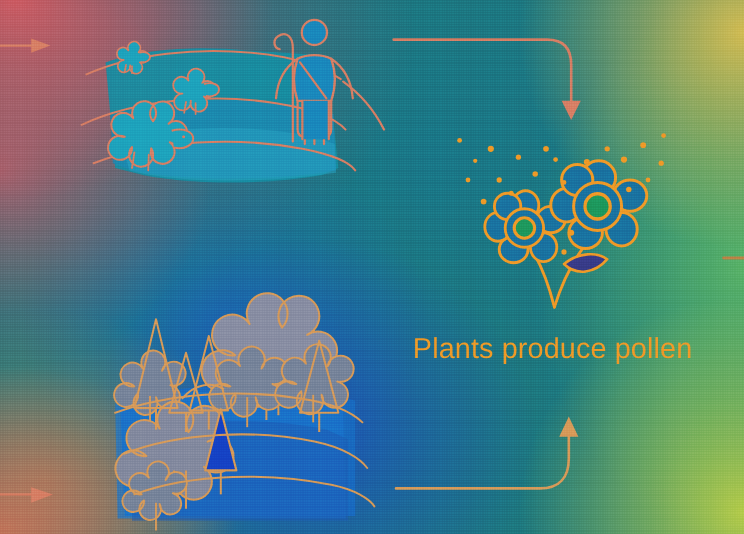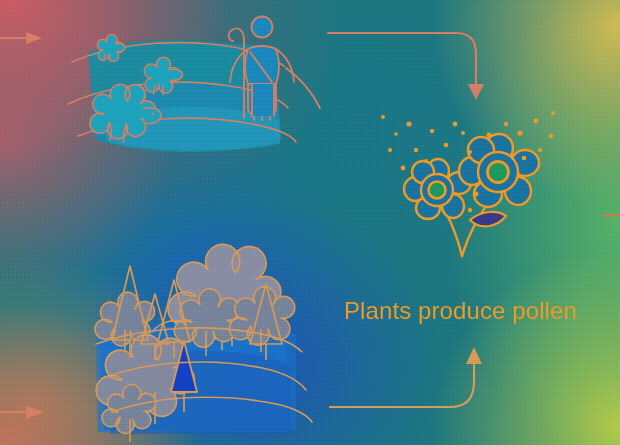--- a/index.html
+++ b/index.html
@@ -53,21 +53,20 @@
   
   .layer{position:absolute;inset:0;}
   svg{display:block;overflow:visible;}
   .caption{
     position:absolute;
     left:344px;top:277px;
     font-size:24px;
     letter-spacing:.1px;
     color:#F0A02A;
     white-space:nowrap;
-    margin-top:20px;
   }
 </style>
 </head>
 <body>
 
 <div id="stage">
 
   <div id="bg-base"></div>
   <div id="bg-center"></div>
   <div id="bg-topleft"></div>

